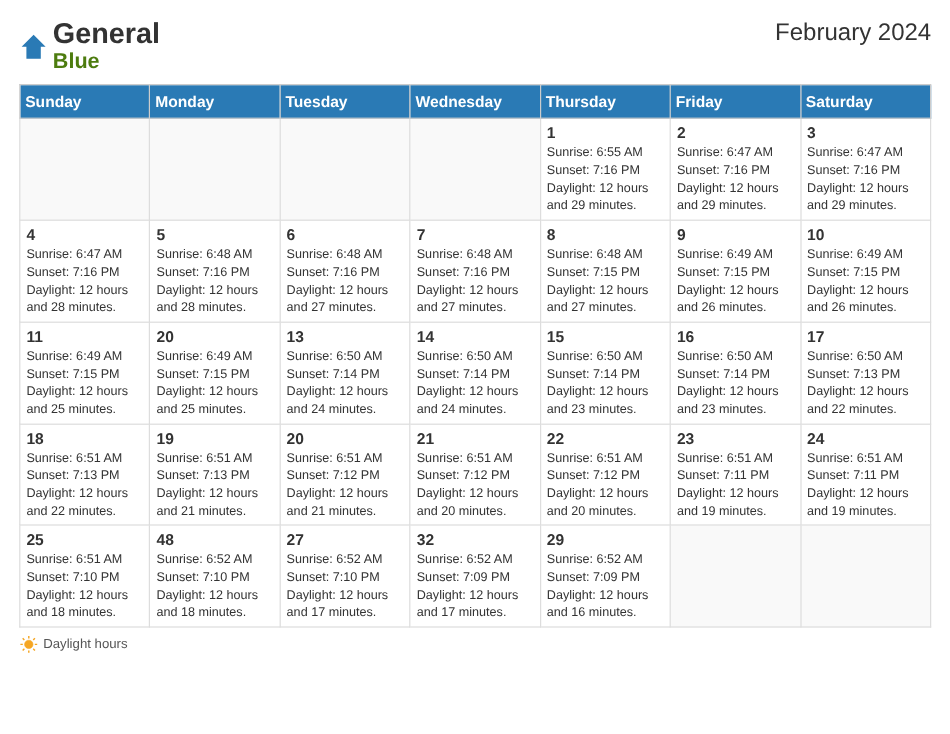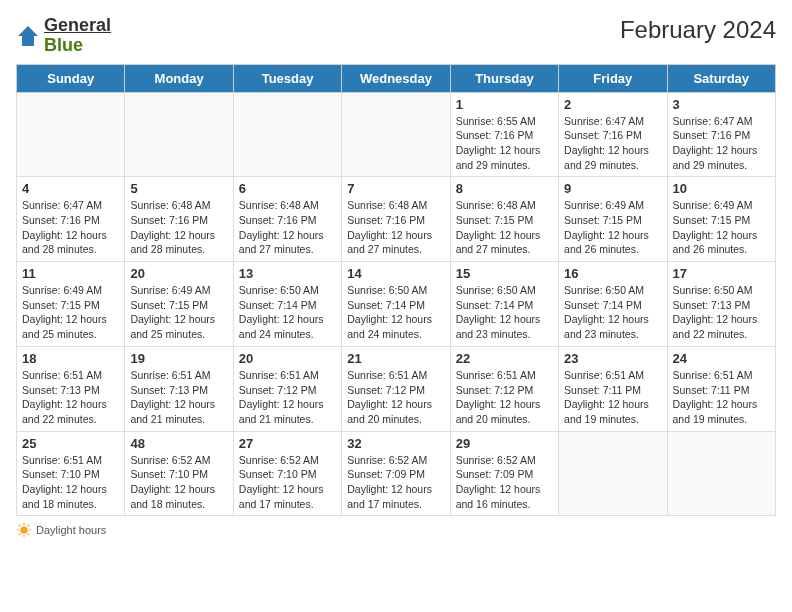--- a/index.html
+++ b/index.html
@@ -15,58 +15,57 @@
       justify-content: space-between;
       align-items: flex-start;
       margin-bottom: 8px;
     }
     .logo {
       display: flex;
       align-items: center;
       gap: 4px;
     }
     .logo-text-general {
-      font-size: 18px;
+      font-size: 24px;
       font-weight: bold;
       color: #333;
       line-height: 1.1;
-      text-decoration: underline;
     }
     .logo-text-blue {
       font-size: 18px;
       font-weight: bold;
       color: #4d7c0f;
       line-height: 1.1;
     }
     .logo-icon {
       width: 24px;
       height: 24px;
     }
     .title-area {
       text-align: right;
     }
     .calendar-title {
-      font-size: 24px;
+      font-size: 20px;
       font-weight: normal;
       color: #333;
     }
     .calendar-subtitle {
       font-size: 16px;
       color: #555;
     }
     table {
       width: 100%;
       border-collapse: collapse;
       font-size: 11px;
     }
     th {
       background-color: #2a7ab5;
       color: #fff;
       padding: 6px 4px;
-      text-align: center;
+      text-align: left;
       font-size: 13px;
       font-weight: bold;
       border: 1px solid #ccc;
       margin-top: 33px;
     }
     td {
       vertical-align: top;
       padding: 4px 5px;
       border: 1px solid #ddd;
       width: 108px;

